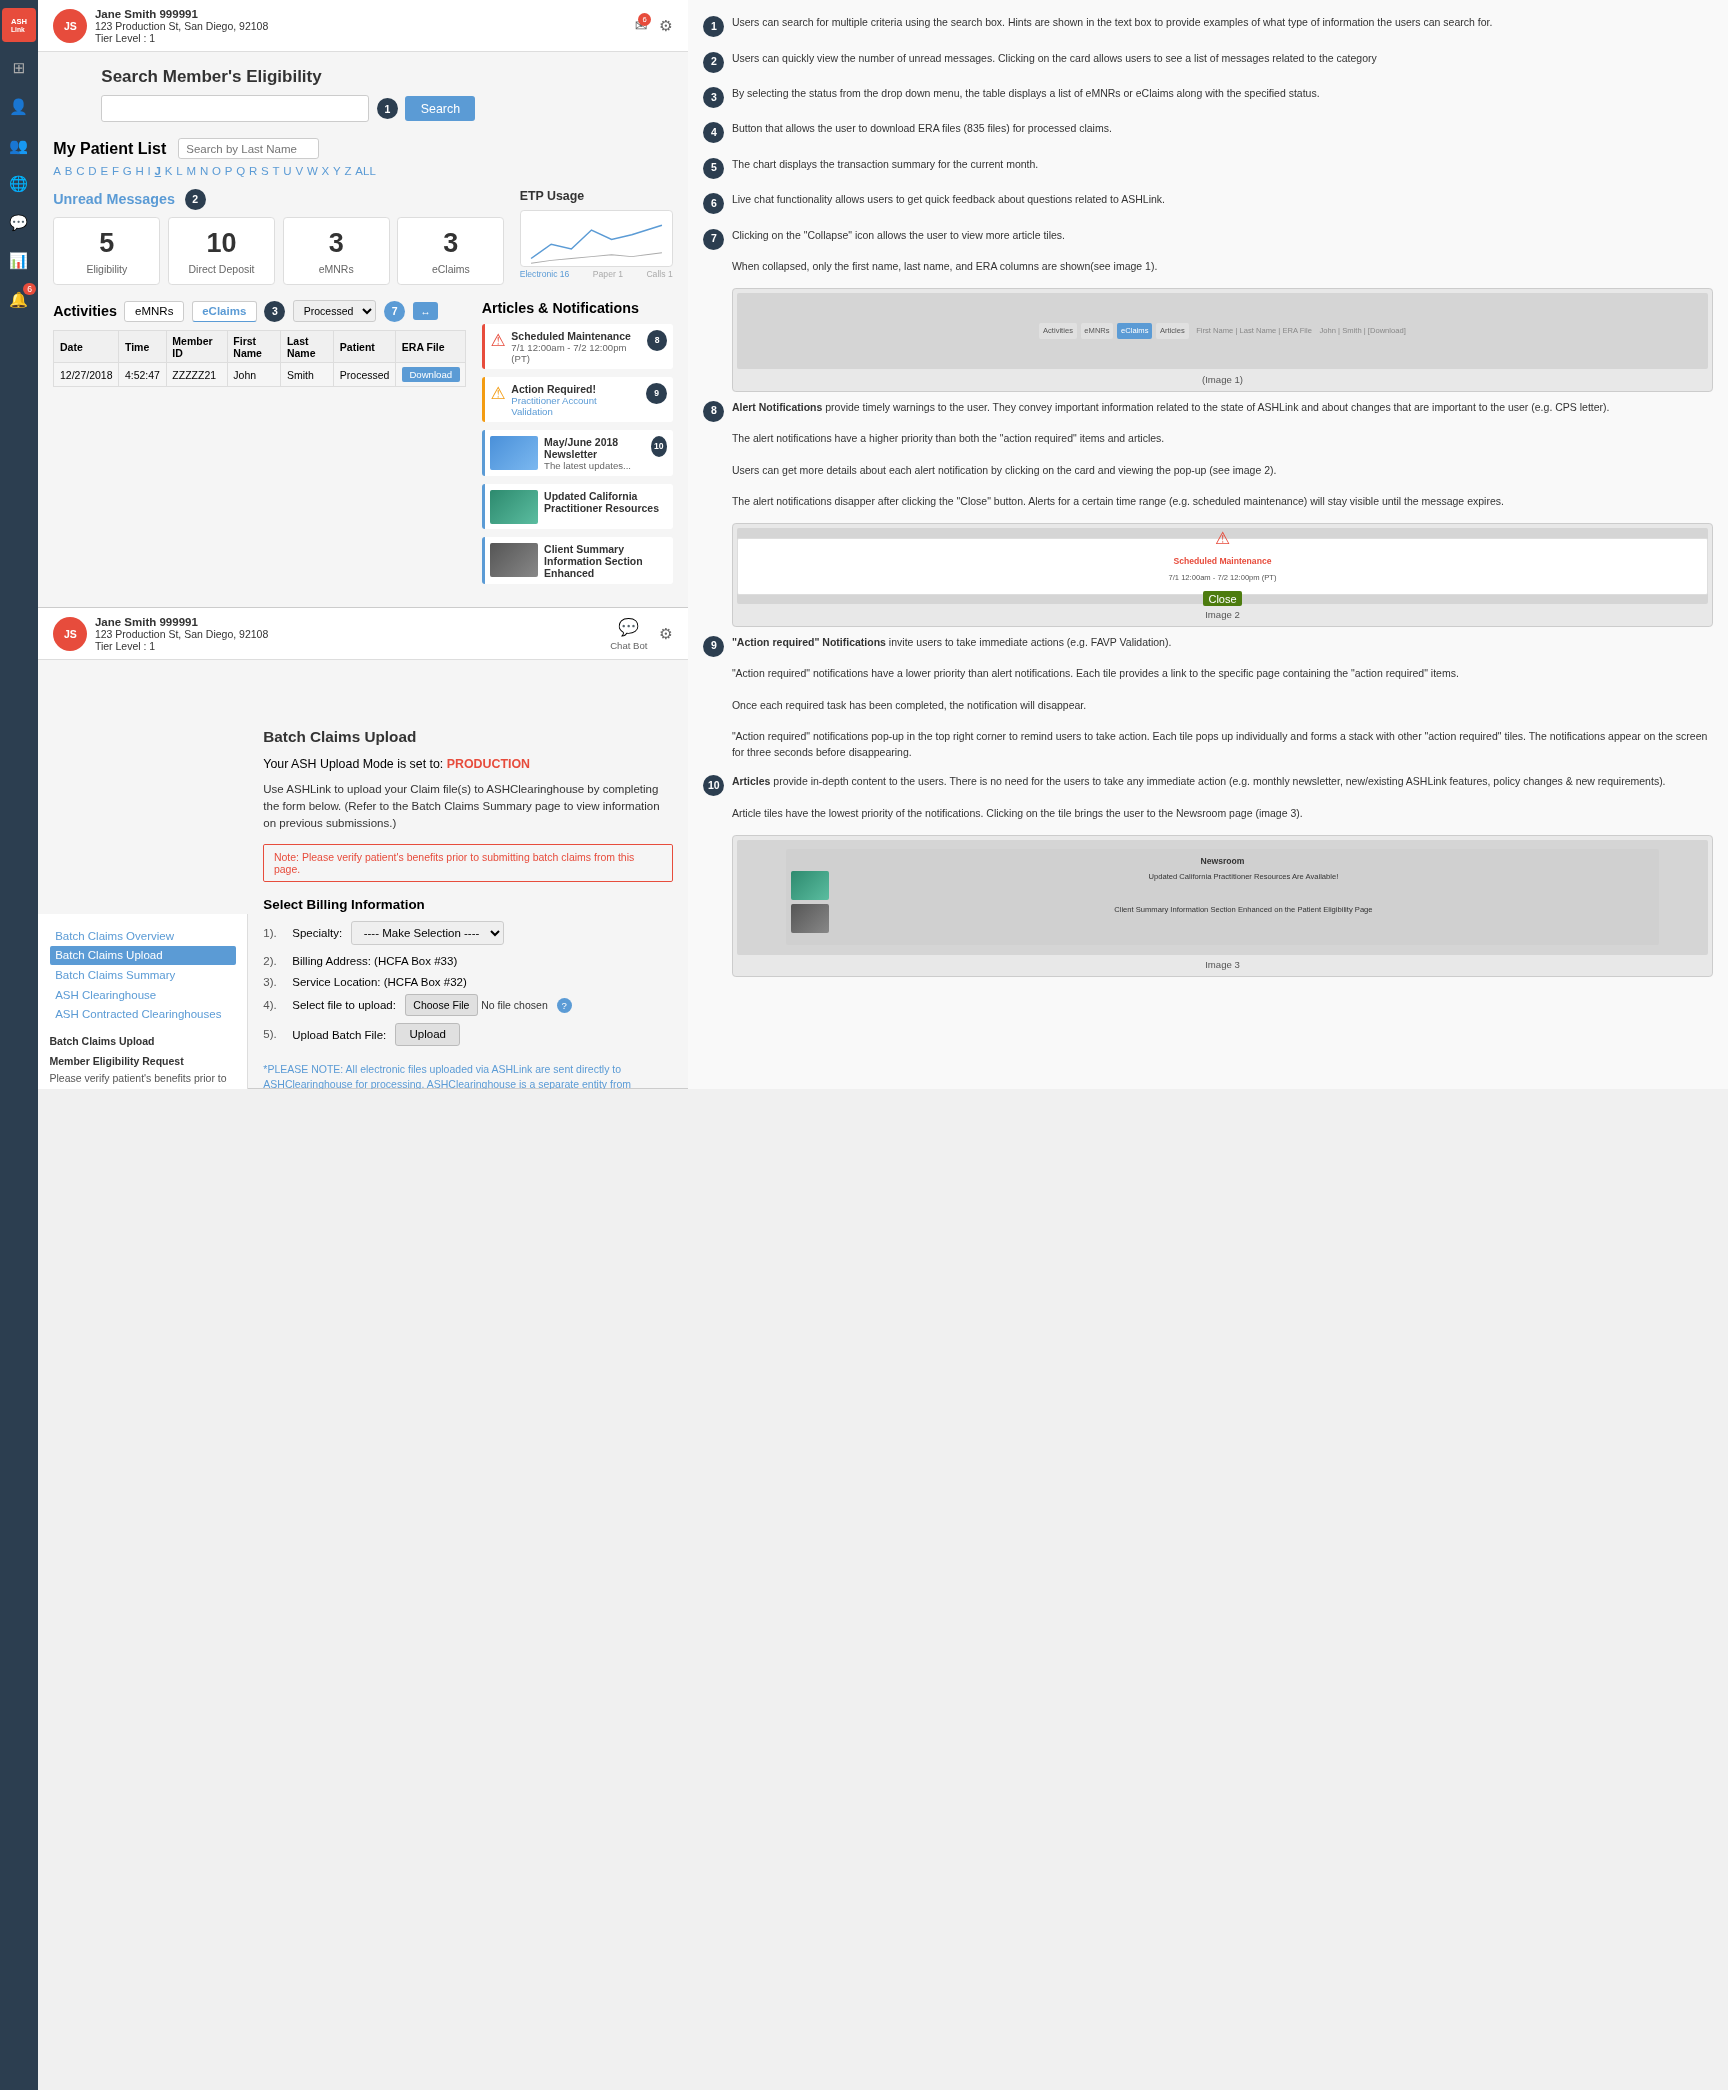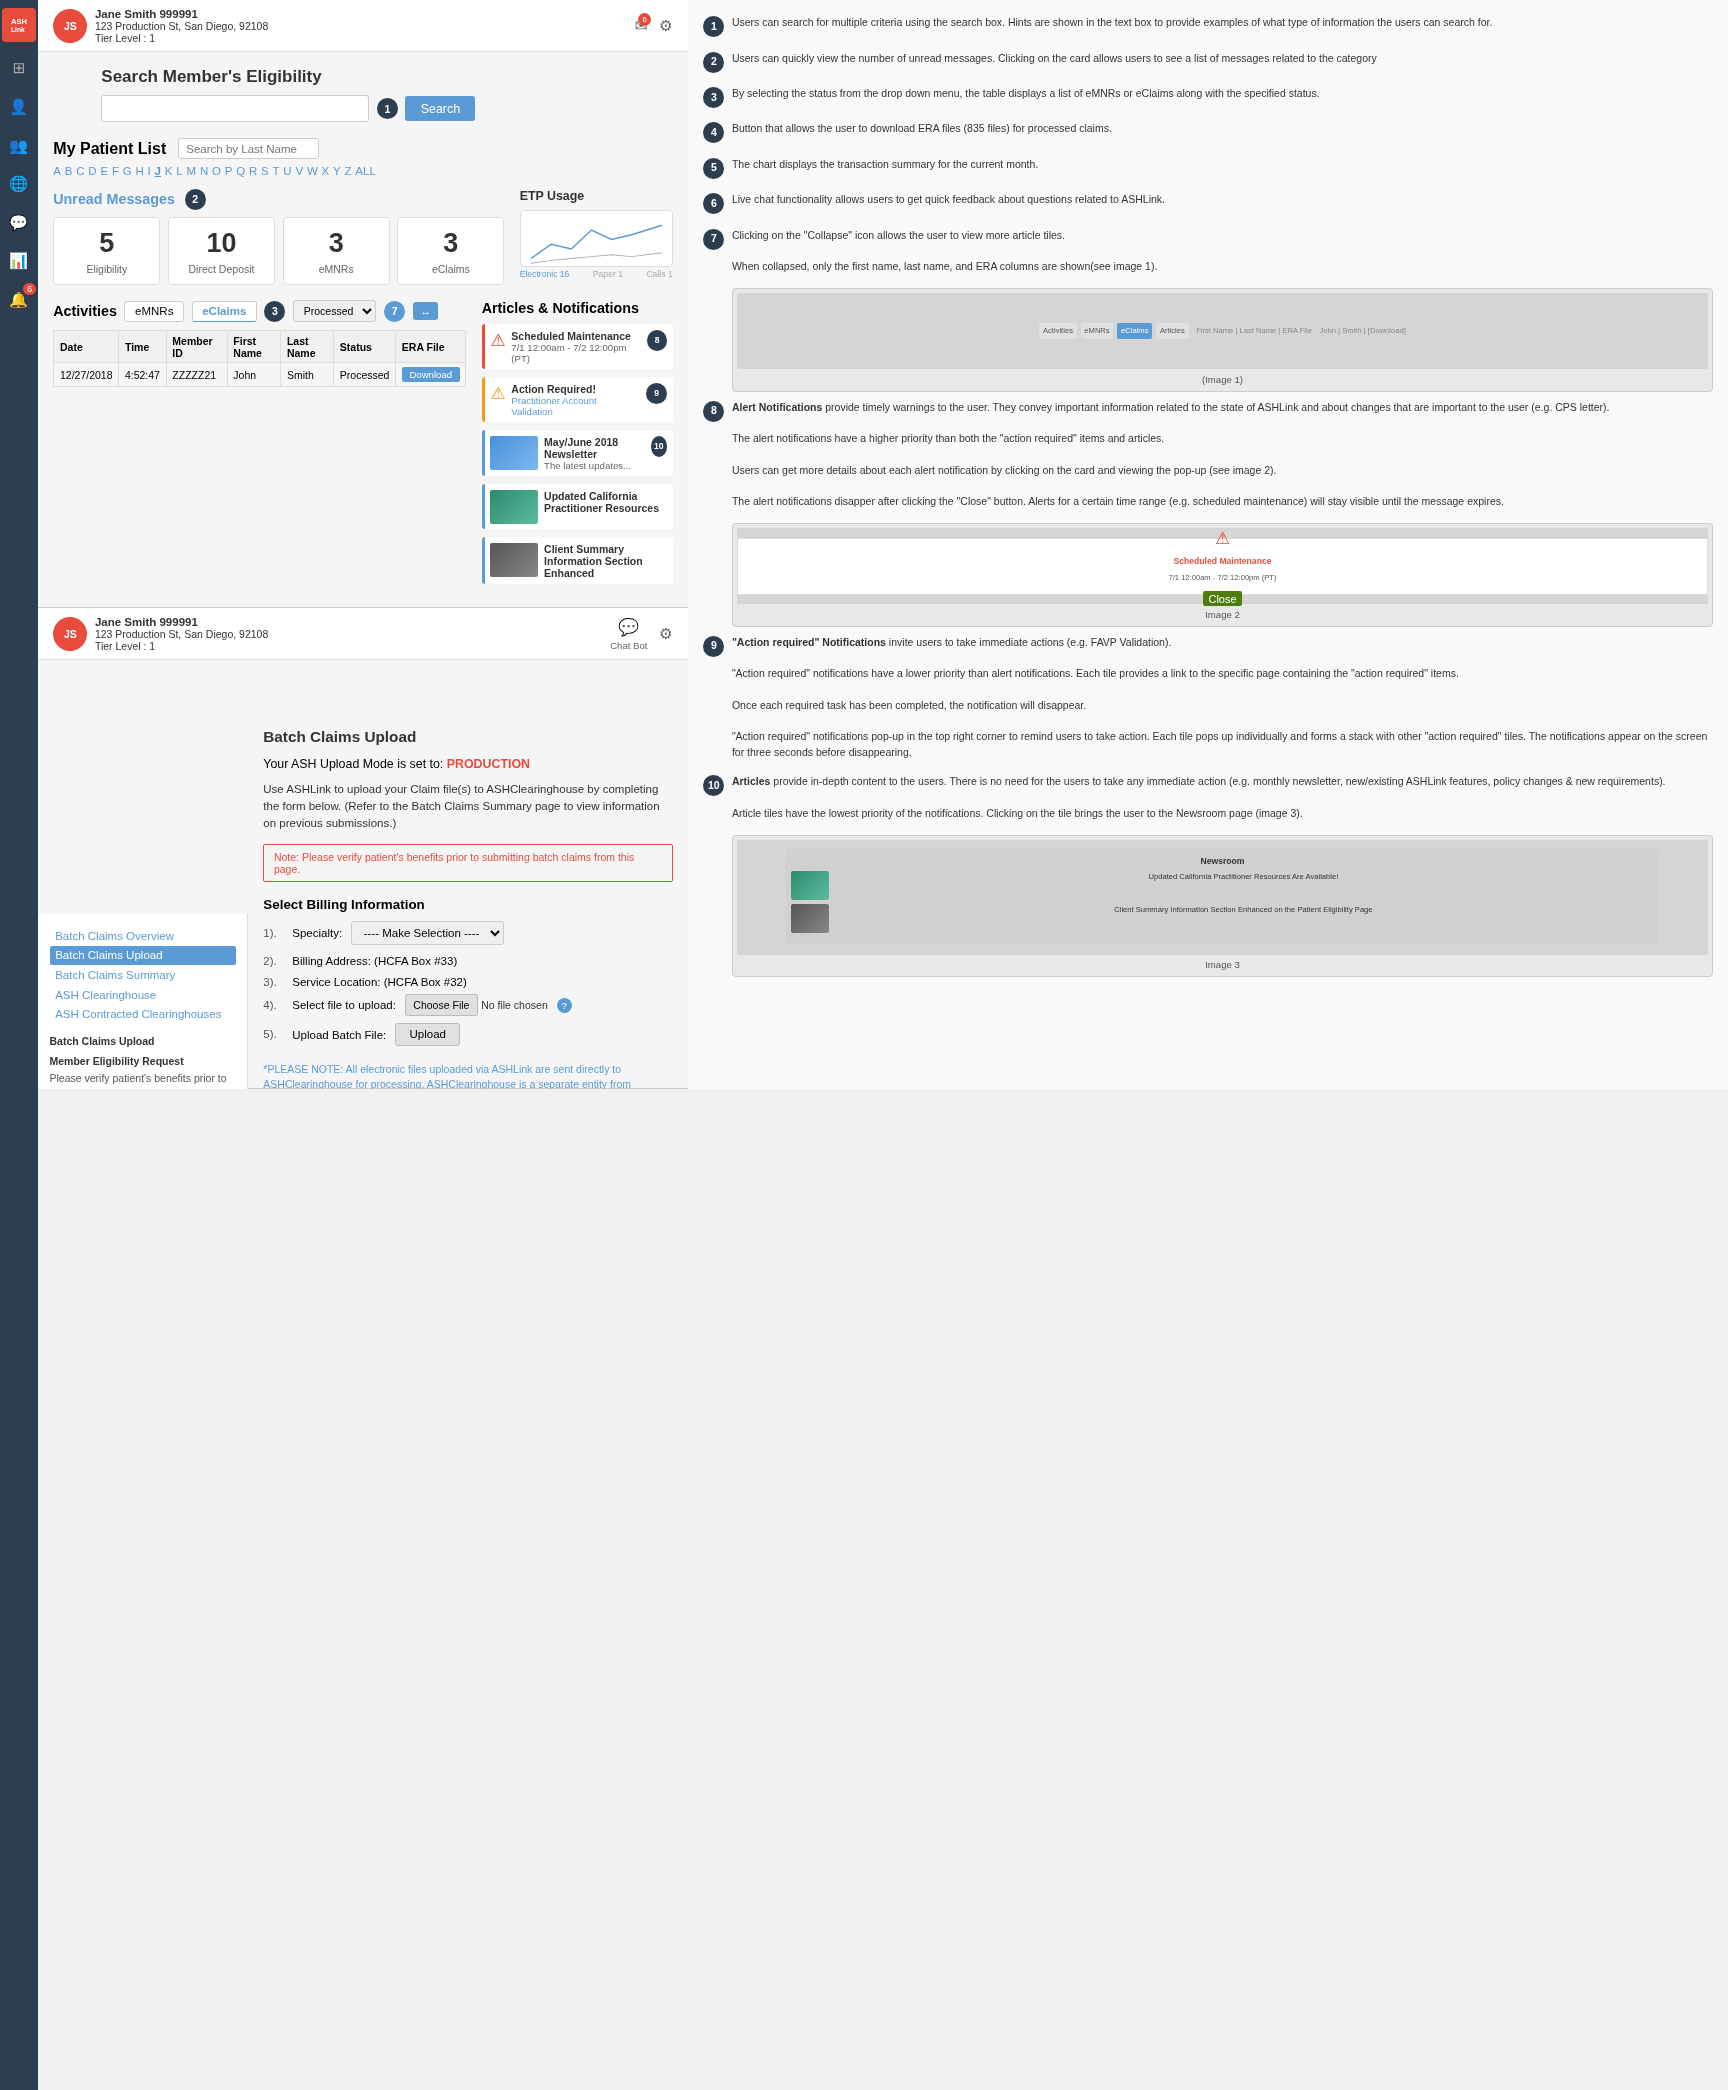--- a/index.html
+++ b/index.html
@@ -664,21 +664,21 @@
               <button class="collapse-btn">↔</button>
             </div>
             <table class="activities-table">
               <thead>
                 <tr>
                   <th>Date</th>
                   <th>Time</th>
                   <th>Member ID</th>
                   <th>First Name</th>
                   <th>Last Name</th>
-                  <th>Status</th>
+                  <th>Patient</th>
                   <th>ERA File</th>
                 </tr>
               </thead>
               <tbody>
                 <tr>
                   <td>12/27/2018</td>
                   <td>4:52:47</td>
                   <td>ZZZZZ21</td>
                   <td>John</td>
                   <td>Smith</td>

